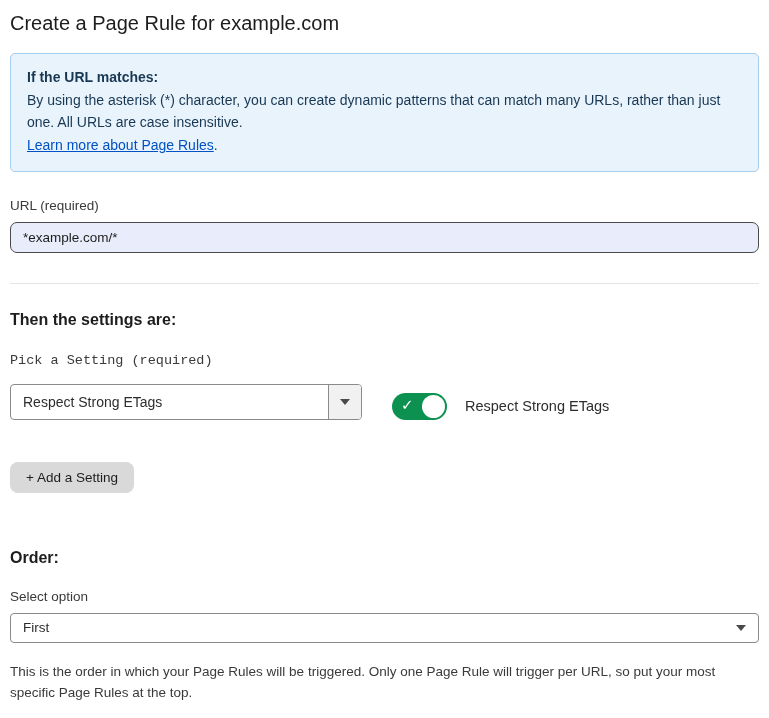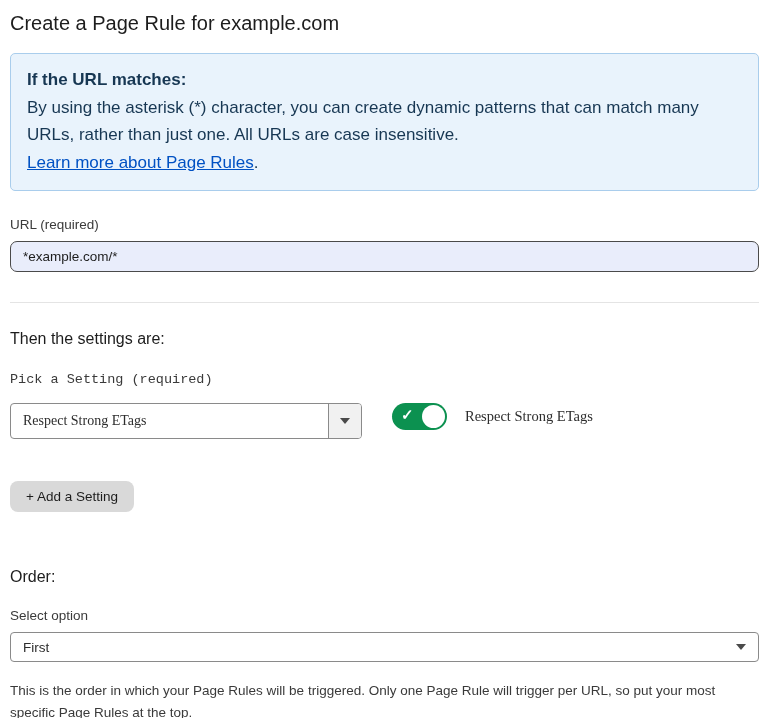--- a/index.html
+++ b/index.html
@@ -19,21 +19,21 @@
     margin-top: 2px;
     margin-bottom: 18px;
   }
   
   .info-box {
     background: #e9f3fc;
     border: 1px solid #a9cdec;
     border-radius: 5px;
     padding: 12px 16px 14px 16px;
     color: #173753;
-    font-size: 17px;
+    font-size: 14px;
     line-height: 1.62;
     margin-bottom: 26px;
   }
   .info-heading { font-weight: 700; }
   .info-link {
     color: #0051c3;
     text-decoration: underline;
     cursor: pointer;
   }
   
@@ -55,31 +55,30 @@
     padding: 0 12px;
     outline: none;
   }
   .divider {
     border: none;
     border-top: 1px solid #e4e4e4;
     margin: 30px 0 0 0;
   }
   .section-heading {
     font-size: 16px;
-    font-weight: 400;
+    font-weight: 700;
     color: #1d1d1d;
     margin-top: 27px;
   }
   .pick-label { margin-top: 24px; font-family: Liberation Mono, monospace; }
   
   .setting-row {
     display: flex;
-    align-items: flex-start;
+    align-items: flex-end;
     margin-top: 16px;
-    font-family: Liberation Serif, serif;
   }
   .setting-select {
     display: flex;
     align-items: stretch;
     width: 352px;
     height: 36px;
     border: 1px solid #8a8a8a;
     border-radius: 4px;
     background: #ffffff;
     cursor: pointer;

